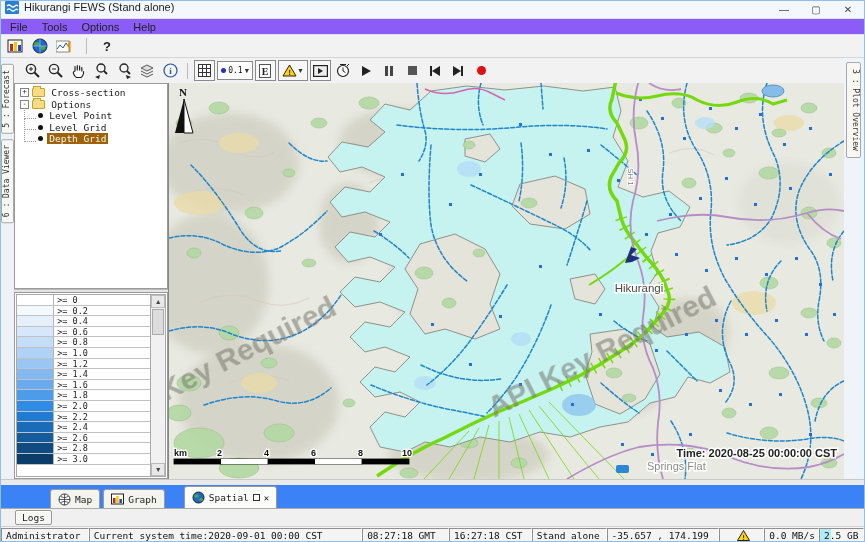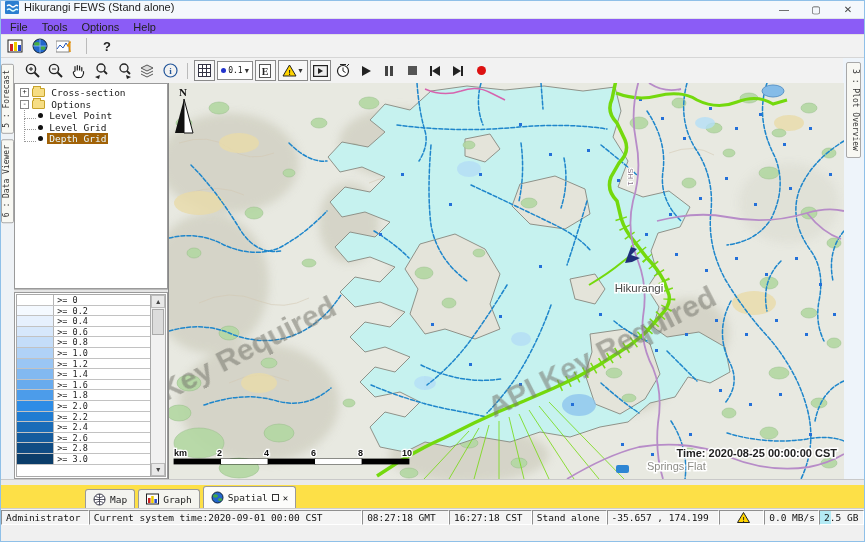--- a/index.html
+++ b/index.html
@@ -64,24 +64,24 @@
   .lrow{display:flex;height:10.6px;border-bottom:1px solid #c2c2c2;}
   .swatch{width:37px;border-right:1px solid #b5b5b5;}
   .llabel{flex:1;background:#fff;font:8.5px/10px "DejaVu Sans Mono",monospace;padding-left:3px;color:#222;}
   .lscroll{position:absolute;top:0;right:0;width:15px;height:100%;background:#f1f1f1;border-left:1px solid #aaa;
     display:flex;flex-direction:column;justify-content:space-between;align-items:center;}
   .sarrow{font-size:7px;color:#444;width:100%;text-align:center;background:#e8e8e8;border:1px solid #bbb;height:13px;line-height:12px;}
   .sthumb{position:absolute;top:14px;left:1px;width:12px;height:26px;background:#dcdcdc;border:1px solid #aaa;}
   .map-wrap{width:675px;height:396px;position:relative;background:#e8e9e1;border-left:1px solid #888;}
   
   .gap-row{height:6px;background:#eaeaea;border-top:1px solid #c9c9c9;}
-  .tabs-row{height:23px;display:flex;align-items:flex-end;gap:3px;padding-left:84px;background:#fde047;}
+  .tabs-row{height:23px;display:flex;align-items:flex-end;gap:3px;padding-left:49px;background:#3b82f6;}
   .btab{display:flex;align-items:center;gap:4px;height:19px;padding:0 7px;background:#f4f4ef;border:1px solid #9a9a9a;
     border-bottom:none;border-radius:3px 3px 0 0;font:9.5px "DejaVu Sans Mono",monospace;color:#222;}
-  .btab.active{height:22px;background:#fcfcfa;}
+  .btab.active{height:22px;background:#fcfcfa;margin-left:16px;}
   .mini-restore{width:7px;height:7px;border:1px solid #333;display:inline-block;}
   .mini-close{font-size:9px;font-weight:bold;color:#222;}
   .logs-row{height:18px;background:#f0f0f0;border-top:1px solid #aaa;display:flex;align-items:center;padding-left:14px;}
   .logs-btn{font:9.5px "DejaVu Sans Mono",monospace;border:1px solid #999;background:#f6f6f2;border-radius:2px;
     padding:1px 6px;color:#222;box-shadow:1px 1px 0 #fff inset;}
   .statusbar{height:17px;display:flex;background:#f4f4f4;border-top:1px solid #cfcfcf;}
   .scell{border:1px solid;border-color:#8f8f8f #fff #fff #8f8f8f;height:15px;margin-top:1px;
     font:9.5px/13px "DejaVu Sans Mono",monospace;padding-left:4px;overflow:hidden;white-space:nowrap;background:#f4f4f4;position:relative;}
   .gauge{position:absolute;left:0;top:0;bottom:0;width:26%;background:#b4eaf4;}
   .gtext{position:relative;}
@@ -653,20 +653,23 @@
           <circle cx="6.5" cy="6.5" r="5.5" fill="#2266cc" stroke="#123"></circle>
           <ellipse cx="4.5" cy="5" rx="2.5" ry="1.8" fill="#44aa44"></ellipse>
           <ellipse cx="9" cy="8.5" rx="2" ry="1.6" fill="#44aa44"></ellipse>
         </svg>
       <span>Spatial</span>
       <span class="mini-restore"></span>
       <span class="mini-close">✕</span>
     </div>
   </div>
 
+  <div class="logs-row">
+    <span class="logs-btn">Logs</span>
+  </div>
 
   <div class="statusbar">
     <span class="scell" style="width:88px">Administrator</span>
     <span class="scell" style="width:274px">Current system time:2020-09-01 00:00 CST</span>
     <span class="scell" style="width:87px">08:27:18 GMT</span>
     <span class="scell" style="width:83px">16:27:18 CST</span>
     <span class="scell" style="width:75px">Stand alone</span>
     <span class="scell" style="width:113px">-35.657 , 174.199</span>
     <span class="scell" style="width:45px;display:flex;align-items:center;justify-content:center;">
       <svg width="13" height="11">

